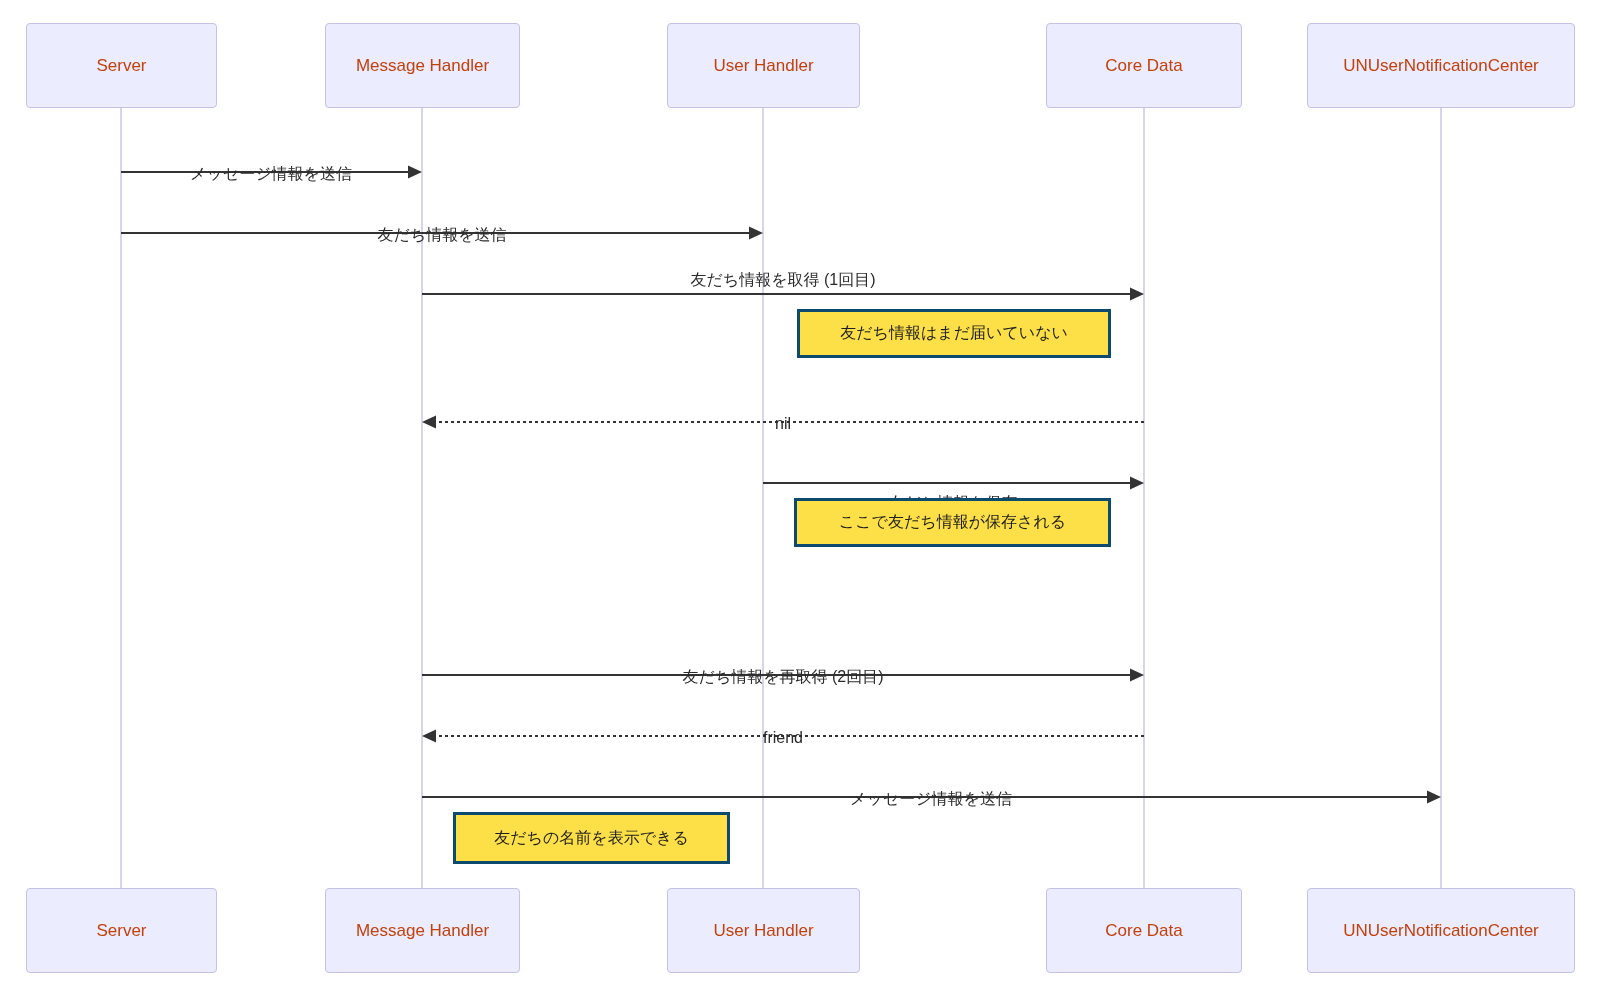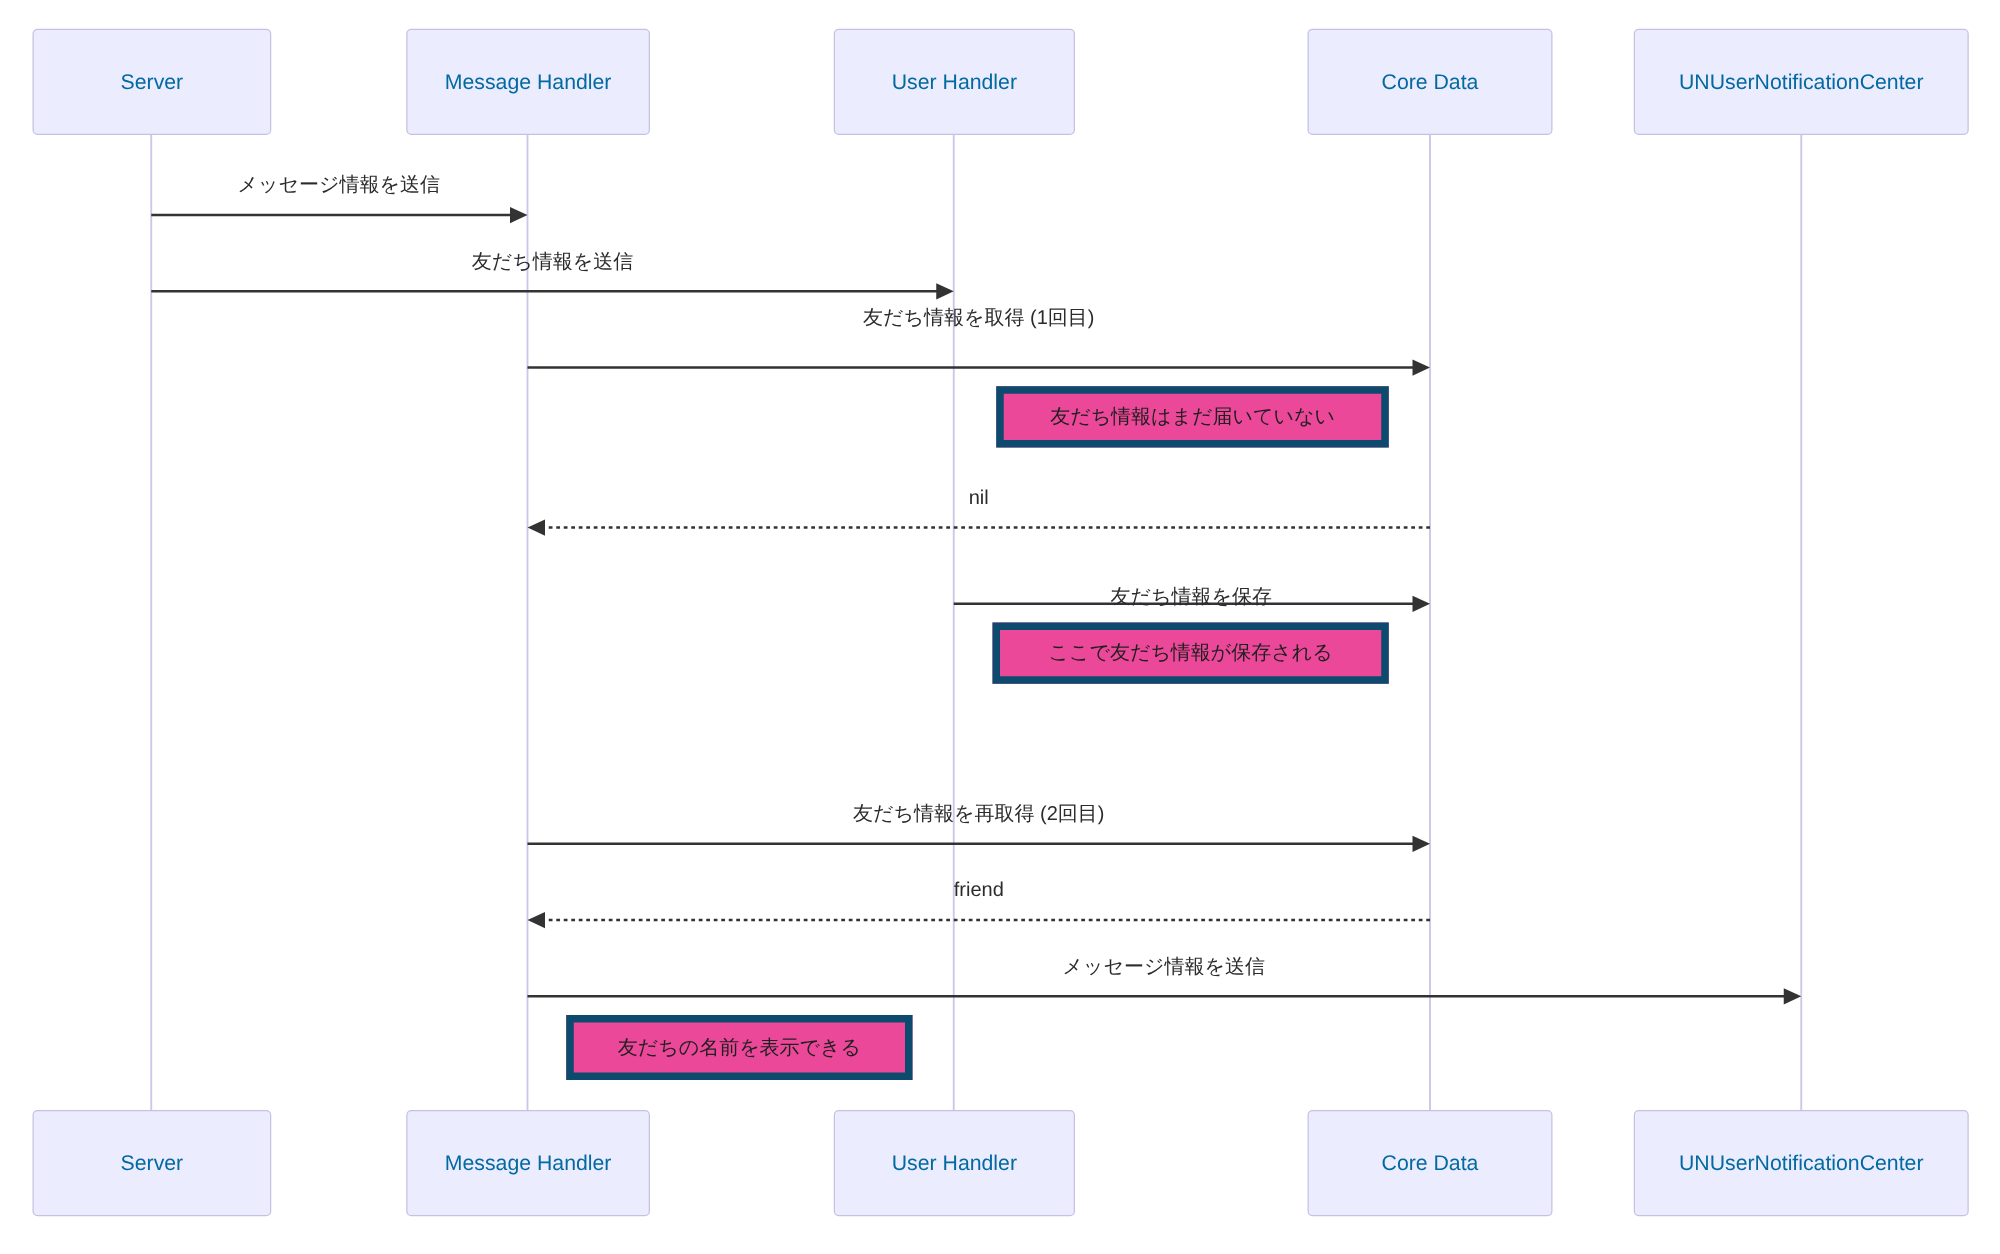--- a/index.html
+++ b/index.html
@@ -3,29 +3,29 @@
 <meta charset="utf-8">
 <style>
   html,body{margin:0;padding:0;background:#ffffff;}
   body{width:1600px;height:1003px;font-family:"Liberation Sans","DejaVu Sans",sans-serif;}
   .canvas{position:relative;width:1600px;height:1003px;background:#ffffff;overflow:hidden;}
   .layer{position:absolute;left:0;top:0;}
   .actor{
     position:absolute;height:85px;box-sizing:border-box;
     background:#ECECFF;border:1px solid #C6C0E2;border-radius:4px;
     display:flex;align-items:center;justify-content:center;
-    font-size:17px;color:#0369a1;white-space:nowrap;
+    font-size:17px;color:#c2410c;white-space:nowrap;
   }
   .msg{
     position:absolute;transform:translateX(-50%);
-    font-size:16px;color:#2b2b2b;white-space:nowrap;line-height:22px;
+    font-size:16px;color:#2b2b2b;white-space:nowrap;line-height:22px;margin-top:25px;
   }
   .note{
     position:absolute;box-sizing:border-box;
-    background:#ec4899;border:6px solid #0c4a6e;
+    background:#fde047;border:3px solid #0c4a6e;
     display:flex;align-items:center;justify-content:center;
     font-size:16px;color:#1f1f1f;white-space:nowrap;
   }
 </style>
 </head>
 <body>
 
 <div class="canvas">
 
   <svg class="layer" width="1600" height="1003" viewBox="0 0 1600 1003">

